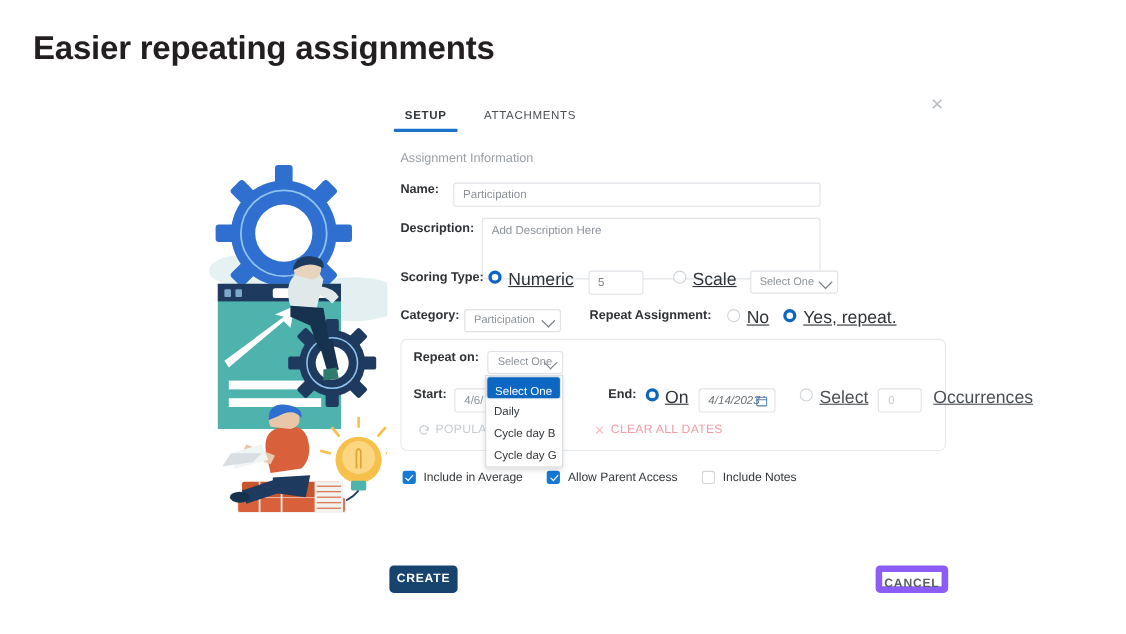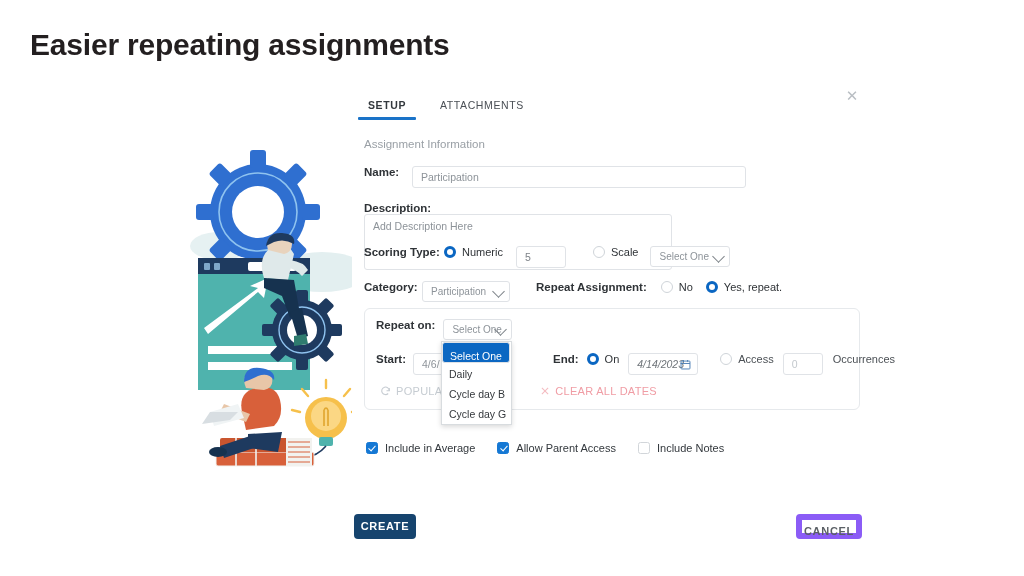--- a/index.html
+++ b/index.html
@@ -73,21 +73,21 @@
   }
 
   
   .radio{
     width:12px;height:12px;border-radius:50%;border:1.5px solid #cfd4d9;
     box-sizing:border-box; background:#fff; display:inline-block; cursor:pointer;
   }
   .radio.on{
     border:3.5px solid #0a66c2; background:#fff;
   }
-  .rtxt{font-size:11px; color:#2f3337; margin-left:6px;}
+  .rtxt{font-size:16px; color:#2f3337; margin-left:6px;text-decoration:underline;}
 
   
   .cbx{
     width:12px;height:12px;border-radius:2.5px;border:1.2px solid #d2d6da;
     box-sizing:border-box;background:#fff;display:inline-block;position:relative;cursor:pointer;
   }
   .cbx.on{background:#1578d4;border-color:#1578d4;}
   .cbx.on:after{
     content:""; position:absolute; left:3.4px; top:1px; width:3px;height:6px;
     border:solid #fff; border-width:0 1.6px 1.6px 0; transform:rotate(42deg);
@@ -253,21 +253,21 @@
     <div class="tab">ATTACHMENTS</div>
   </div>
 
   <div class="section-label">Assignment Information</div>
 
   <div class="row" style="left:12px; top:80px; width:386px;">
     <div class="lbl" style="width:48px;">Name:</div>
     <div class="inp" style="width:334px;">Participation</div>
   </div>
 
-  <div class="row" style="left:12px; top:112px; width:386px; align-items:flex-start;flex-direction:column;">
+  <div class="row" style="left:12px; top:112px; width:386px; align-items:flex-start;">
     <div class="lbl" style="width:74px; margin-top:4px;">Description:</div>
     <div class="inp textarea" style="width:308px;">Add Description Here</div>
   </div>
 
   <div class="row" style="left:12px; top:160px;">
     <div class="lbl" style="width:80px;">Scoring Type:</div>
     <span class="radio on"></span>
     <span class="rtxt">Numeric</span>
     <span class="inp" style="width:50px;margin-left:13px;color:#7d8288;">5</span>
     <span class="radio" style="margin-left:27px;"></span>
@@ -310,21 +310,21 @@
       <span class="inp" style="width:70px;margin-left:9px;position:relative;color:#6e7479;font-style:italic;">
         <span>4/14/2023</span>
         <svg class="cal-ico" style="position:absolute;right:6px;top:5px;" viewBox="0 0 16 16" fill="none" stroke="#4c7fb5" stroke-width="1.4">
           <rect x="1.5" y="3" width="13" height="11.5" rx="1"></rect>
           <line x1="1.5" y1="6.5" x2="14.5" y2="6.5"></line>
           <line x1="5" y1="1.5" x2="5" y2="4"></line>
           <line x1="11" y1="1.5" x2="11" y2="4"></line>
         </svg>
       </span>
       <span class="radio" style="margin-left:22px;"></span>
-      <span class="rtxt" style="color:#4b5055;">Access</span>
+      <span class="rtxt" style="color:#4b5055;">Select</span>
       <span class="inp" style="width:40px;margin-left:9px;color:#c3c8cd;">0</span>
       <span class="rtxt" style="color:#4b5055;margin-left:10px;">Occurrences</span>
     </div>
 
     <div class="row" style="left:15px; top:76px;">
       <span class="link populate">
         <svg width="11" height="11" viewBox="0 0 16 16" fill="none" stroke="#c6ccd2" stroke-width="1.6">
           <path d="M13.5 7a5.5 5.5 0 1 0-1.6 3.9"></path>
           <path d="M13.5 3v4h-4"></path>
         </svg>
@@ -340,21 +340,21 @@
     </div>
 
     <div class="dd-list">
       <div class="dd-opt sel">Select One</div>
       <div class="dd-opt">Daily</div>
       <div class="dd-opt">Cycle day B</div>
       <div class="dd-opt">Cycle day G</div>
     </div>
   </div>
 
-  <div class="row" style="left:14px; top:356px;">
+  <div class="row" style="left:14px; top:342px;">
     <span class="cbx on"></span>
     <span class="ctxt">Include in Average</span>
     <span class="cbx on" style="margin-left:22px;"></span>
     <span class="ctxt">Allow Parent Access</span>
     <span class="cbx" style="margin-left:22px;"></span>
     <span class="ctxt">Include Notes</span>
   </div>
 
   <div class="btn create">CREATE</div>
   <div class="btn cancel">CANCEL</div>

